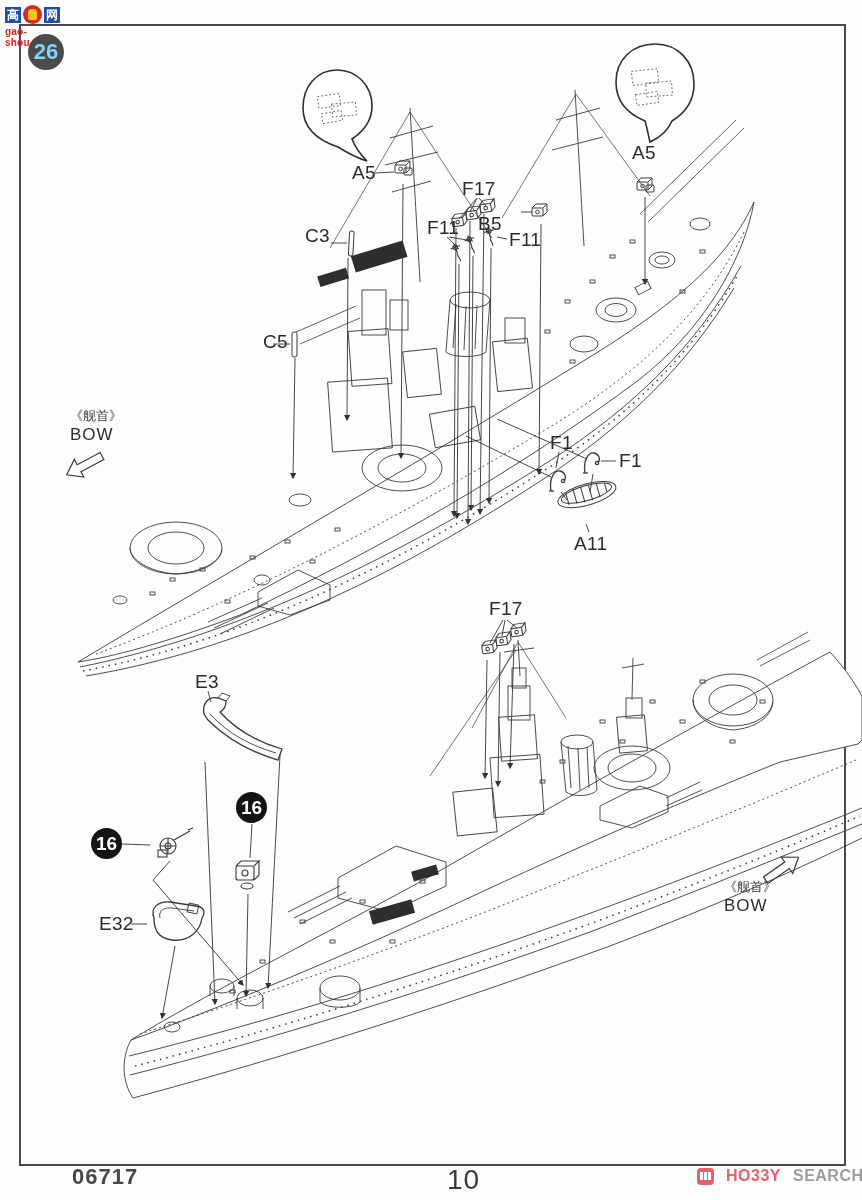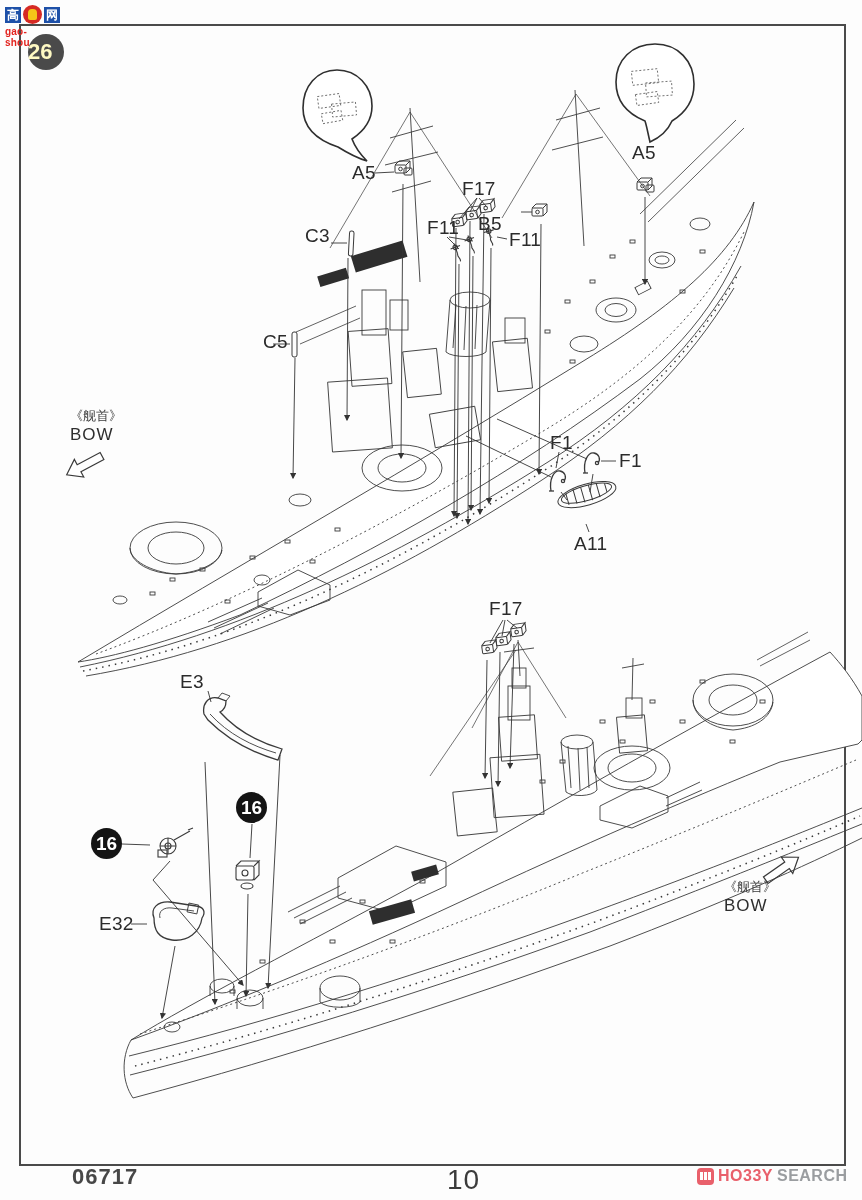--- a/index.html
+++ b/index.html
@@ -3,37 +3,37 @@
 <meta charset="utf-8">
 <style>
   html,body{margin:0;padding:0;background:#e8e8e8;}
   .page{position:relative;width:862px;height:1200px;background:#fdfdfd;overflow:hidden;
         font-family:"Liberation Sans", sans-serif;color:#2c2c2c;}
   svg{position:absolute;left:0;top:0;}
   .lbl{position:absolute;font-size:19px;letter-spacing:.3px;color:#2b2b2b;white-space:nowrap;}
   .badge{position:absolute;width:31px;height:31px;border-radius:50%;background:#141414;color:#fff;
          font-size:19px;font-weight:bold;line-height:31px;text-align:center;}
   .stepbadge{position:absolute;left:28px;top:34px;width:36px;height:36px;border-radius:50%;
-         background:#4a4a4a;color:#fef9c3;font-size:22px;font-weight:bold;line-height:36px;}
+         background:#4a4a4a;color:#7dd3fc;font-size:22px;font-weight:bold;line-height:36px;text-align:center;}
   .bowblock{position:absolute;width:76px;line-height:1.25;}
   .bow-cn{font-size:13px;color:#3a3a3a;}
   .bow-en{font-size:17px;letter-spacing:1px;color:#2e2e2e;}
   
   .gs-logo{position:absolute;left:5px;top:5px;width:70px;}
   .gs-row{display:flex;align-items:center;gap:2px;}
   .gs-char{width:16px;height:16px;background:#1d50a8;color:#fff;font-size:12px;font-weight:bold;
            text-align:center;line-height:16px;}
   .gs-seal{width:19px;height:19px;border-radius:50%;background:#d62a24;position:relative;}
   .gs-seal::after{content:"";position:absolute;left:5px;top:4px;width:9px;height:11px;
            background:#f5c518;border-radius:4px 4px 2px 2px;}
   .gs-domain{font-size:10px;font-weight:bold;color:#e3241f;margin-top:2px;letter-spacing:.2px;}
   
   .kitno{position:absolute;left:24px;top:1164px;font-size:22px;font-weight:600;color:#474747;letter-spacing:1px;margin-left:48px;}
   .pageno{position:absolute;left:447px;top:1164px;font-size:28px;color:#3b3b3b;letter-spacing:1px;}
-  .hs-logo{position:absolute;left:697px;top:1167px;display:flex;align-items:center;gap:4px;}
+  .hs-logo{position:absolute;left:697px;top:1167px;display:flex;align-items:center;gap:12px;}
   .hs-icon{width:17px;height:17px;border-radius:4px;background:#e9606b;position:relative;}
   .hs-icon::after{content:"";position:absolute;left:3px;top:4px;width:11px;height:8px;
       background:
         linear-gradient(#fff,#fff) 0 0/3px 8px no-repeat,
         linear-gradient(#fff,#fff) 4px 0/3px 8px no-repeat,
         linear-gradient(#fff,#fff) 8px 0/3px 8px no-repeat;}
   .hs-word1{font-size:16px;font-weight:bold;color:#e9606b;letter-spacing:.5px;}
   .hs-word2{font-size:16px;font-weight:bold;color:#9a9da0;letter-spacing:.5px;}
 </style>
 </head>
@@ -361,21 +361,21 @@
 <div class="lbl" style="left:550px;top:432px;">F1</div>
 <div class="lbl" style="left:619px;top:450px;">F1</div>
 <div class="lbl" style="left:574px;top:533px;">A11</div>
 
 <div class="bowblock" style="left:70px;top:408px;">
   <div class="bow-cn">《舰首》</div>
   <div class="bow-en">BOW</div>
 </div>
 
 <div class="lbl" style="left:489px;top:598px;">F17</div>
-<div class="lbl" style="left:180px;top:671px;">E3</div>
+<div class="lbl" style="left:195px;top:671px;">E3</div>
 <div class="lbl" style="left:99px;top:913px;">E32</div>
 
 <div class="badge" style="left:91px;top:828px;">16</div>
 <div class="badge" style="left:236px;top:792px;">16</div>
 
 <div class="bowblock" style="left:724px;top:879px;">
   <div class="bow-cn">《舰首》</div>
   <div class="bow-en">BOW</div>
 </div>
 

